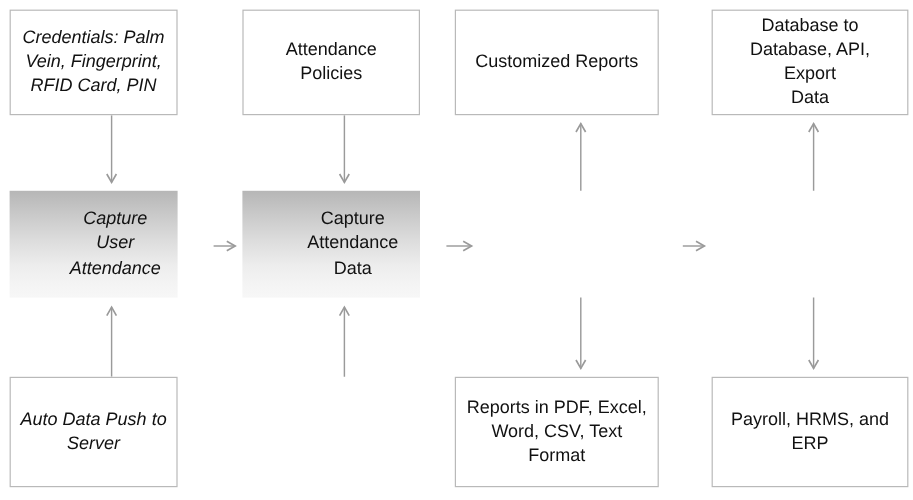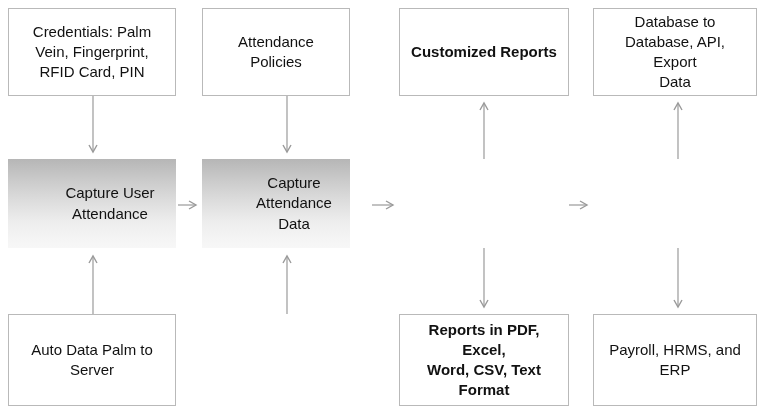--- a/index.html
+++ b/index.html
@@ -60,23 +60,23 @@
         #f7f7f7 100%);
     padding-left: 44px;
   }
 
   .node-label {
     display: block;
     white-space: pre-line;
   }
 
   
-  .col1 { left: 8px;   width: 168px; }
+  .col1 { left: 8px;   width: 140px; font-style: italic; }
   .col2 { left: 202px; width: 148px; }
-  .col3 { left: 399px; width: 170px; font-weight: bold; }
+  .col3 { left: 379px; width: 170px; }
   .col4 { left: 593px; width: 164px; }
 
   
   .row-top    { top: 8px;   height: 88px; }
   .row-middle { top: 159px; height: 89px; }
   .row-bottom { top: 314px; height: 92px; }
 </style>
 </head>
 <body>
 
@@ -145,21 +145,21 @@
   </div>
 
   <div class="node node-process col2 row-middle">
     <span class="node-label">Capture Attendance
 Data</span>
   </div>
 
 
 
   <div class="node node-plain col1 row-bottom">
-    <span class="node-label">Auto Data Palm to
+    <span class="node-label">Auto Data Push to
 Server</span>
   </div>
 
 
   <div class="node node-plain col4 row-bottom">
     <span class="node-label">Payroll, HRMS, and
 ERP</span>
   </div>
 
   <div class="node node-plain col3 row-bottom">

